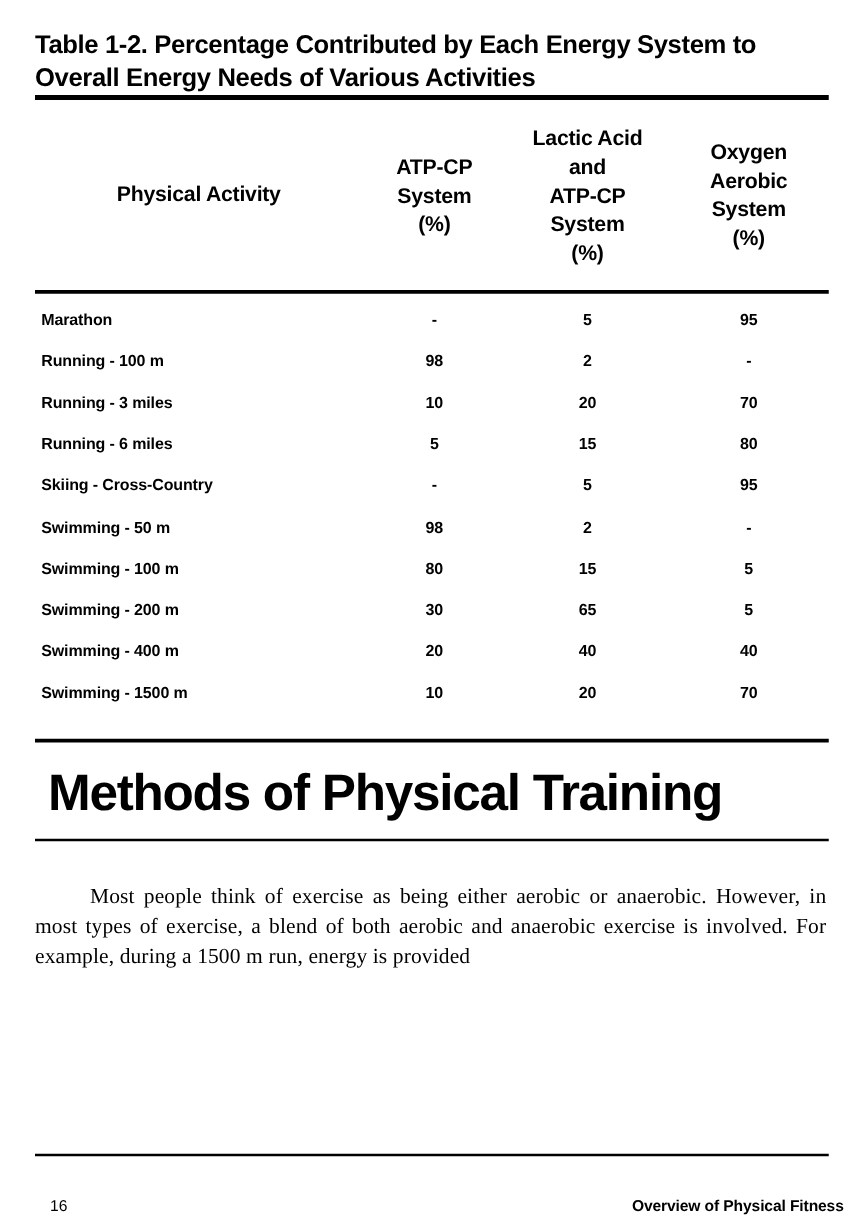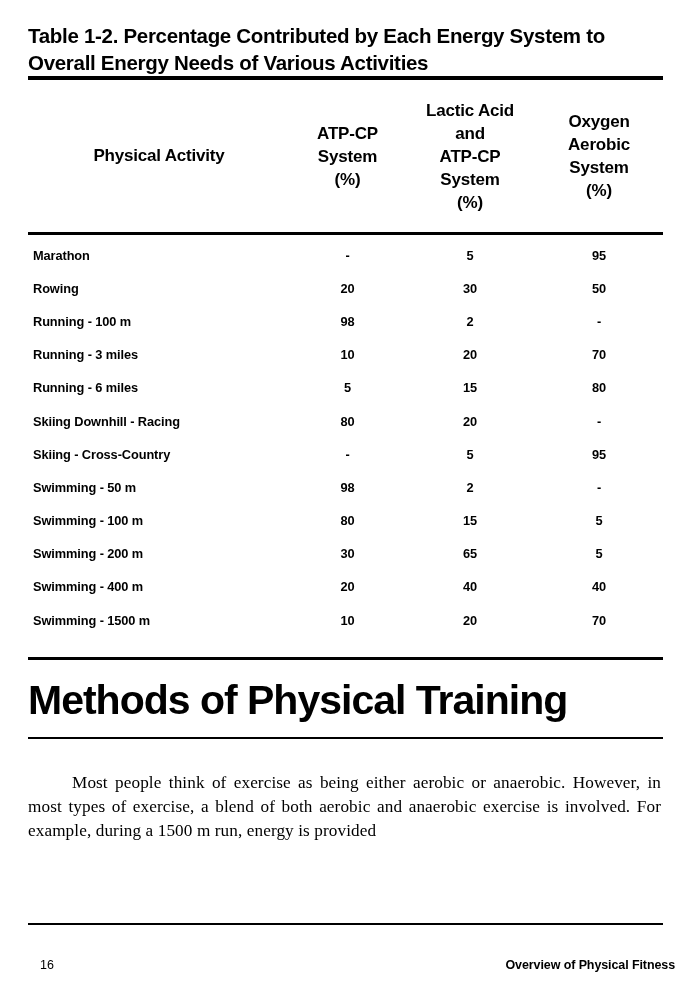--- a/index.html
+++ b/index.html
@@ -106,20 +106,21 @@
   
   .section-heading {
     font-family: "Liberation Sans", sans-serif;
     font-weight: bold;
     font-size: 41px;
     line-height: 45px;
     letter-spacing: -1px;
     padding-top: 18px;
     padding-bottom: 14px;
     width: 560px;
+    text-align: center;
   }
 
   
   .body-text {
     font-family: "Liberation Serif", serif;
     font-size: 17.2px;
     line-height: 24px;
     text-align: justify;
     text-indent: 44px;
     padding-top: 15px;
@@ -210,48 +211,36 @@
           <col class="c3">
       </colgroup>
       <tbody id="table-body">
           <tr>
             <td class="activity">Marathon</td>
             <td class="num">-</td>
             <td class="num">5</td>
             <td class="num">95</td>
           </tr>
           <tr>
-            <td class="activity">Rowing</td>
-            <td class="num">20</td>
-            <td class="num">30</td>
-            <td class="num">50</td>
-          </tr>
-          <tr>
             <td class="activity">Running - 100 m</td>
             <td class="num">98</td>
             <td class="num">2</td>
             <td class="num">-</td>
           </tr>
           <tr>
             <td class="activity">Running - 3 miles</td>
             <td class="num">10</td>
             <td class="num">20</td>
             <td class="num">70</td>
           </tr>
           <tr>
             <td class="activity">Running - 6 miles</td>
             <td class="num">5</td>
             <td class="num">15</td>
             <td class="num">80</td>
-          </tr>
-          <tr>
-            <td class="activity">Skiing Downhill - Racing</td>
-            <td class="num">80</td>
-            <td class="num">20</td>
-            <td class="num">-</td>
           </tr>
           <tr>
             <td class="activity">Skiing - Cross-Country</td>
             <td class="num">-</td>
             <td class="num">5</td>
             <td class="num">95</td>
           </tr>
           <tr>
             <td class="activity">Swimming - 50 m</td>
             <td class="num">98</td>

